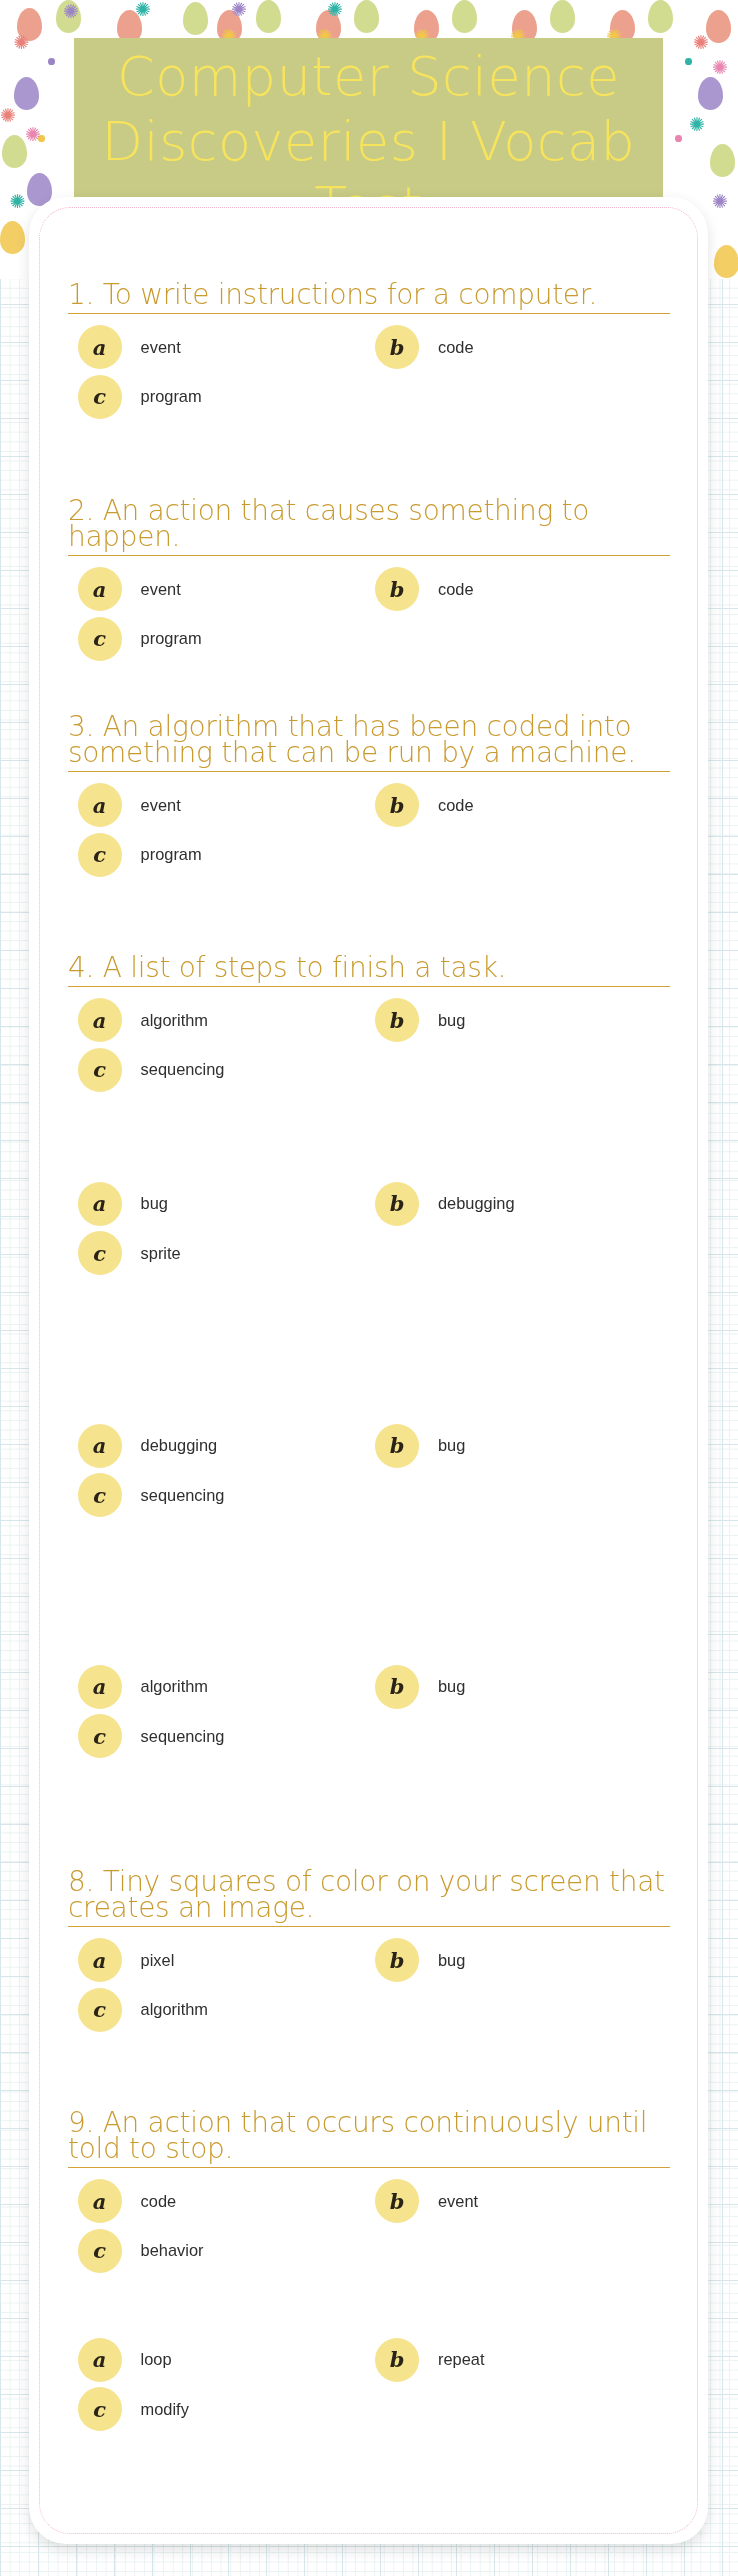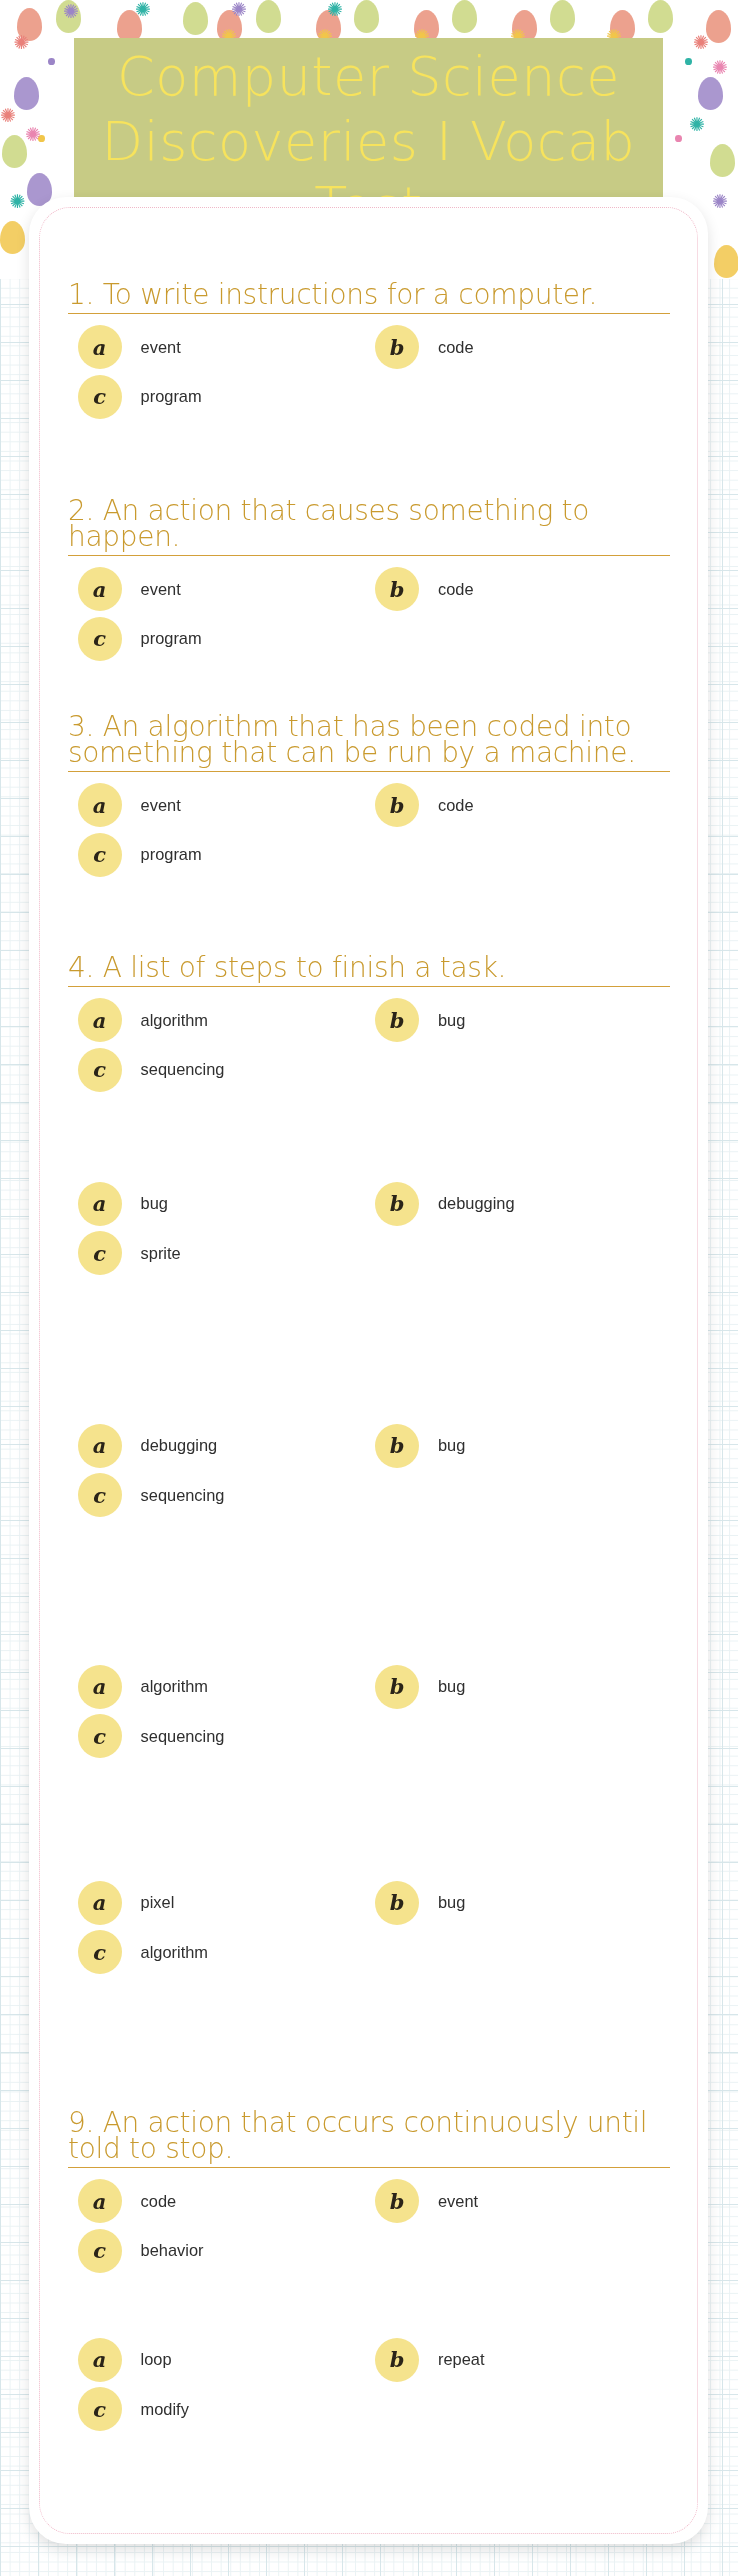--- a/index.html
+++ b/index.html
@@ -283,20 +283,21 @@
             <span class="opt-label">bug</span>
           </div>
         <div class="option opt-c">
             <span class="badge">c</span>
             <span class="opt-label">sequencing</span>
           </div>
       </div>
     </div>
 
     <div class="question" style="top:1672px;">
+      <p class="q-text">8. Tiny squares of color on your screen that creates an image.</p>
       <div class="options">
         <div class="option opt-a">
             <span class="badge">a</span>
             <span class="opt-label">pixel</span>
           </div>
         <div class="option opt-b">
             <span class="badge">b</span>
             <span class="opt-label">bug</span>
           </div>
         <div class="option opt-c">

